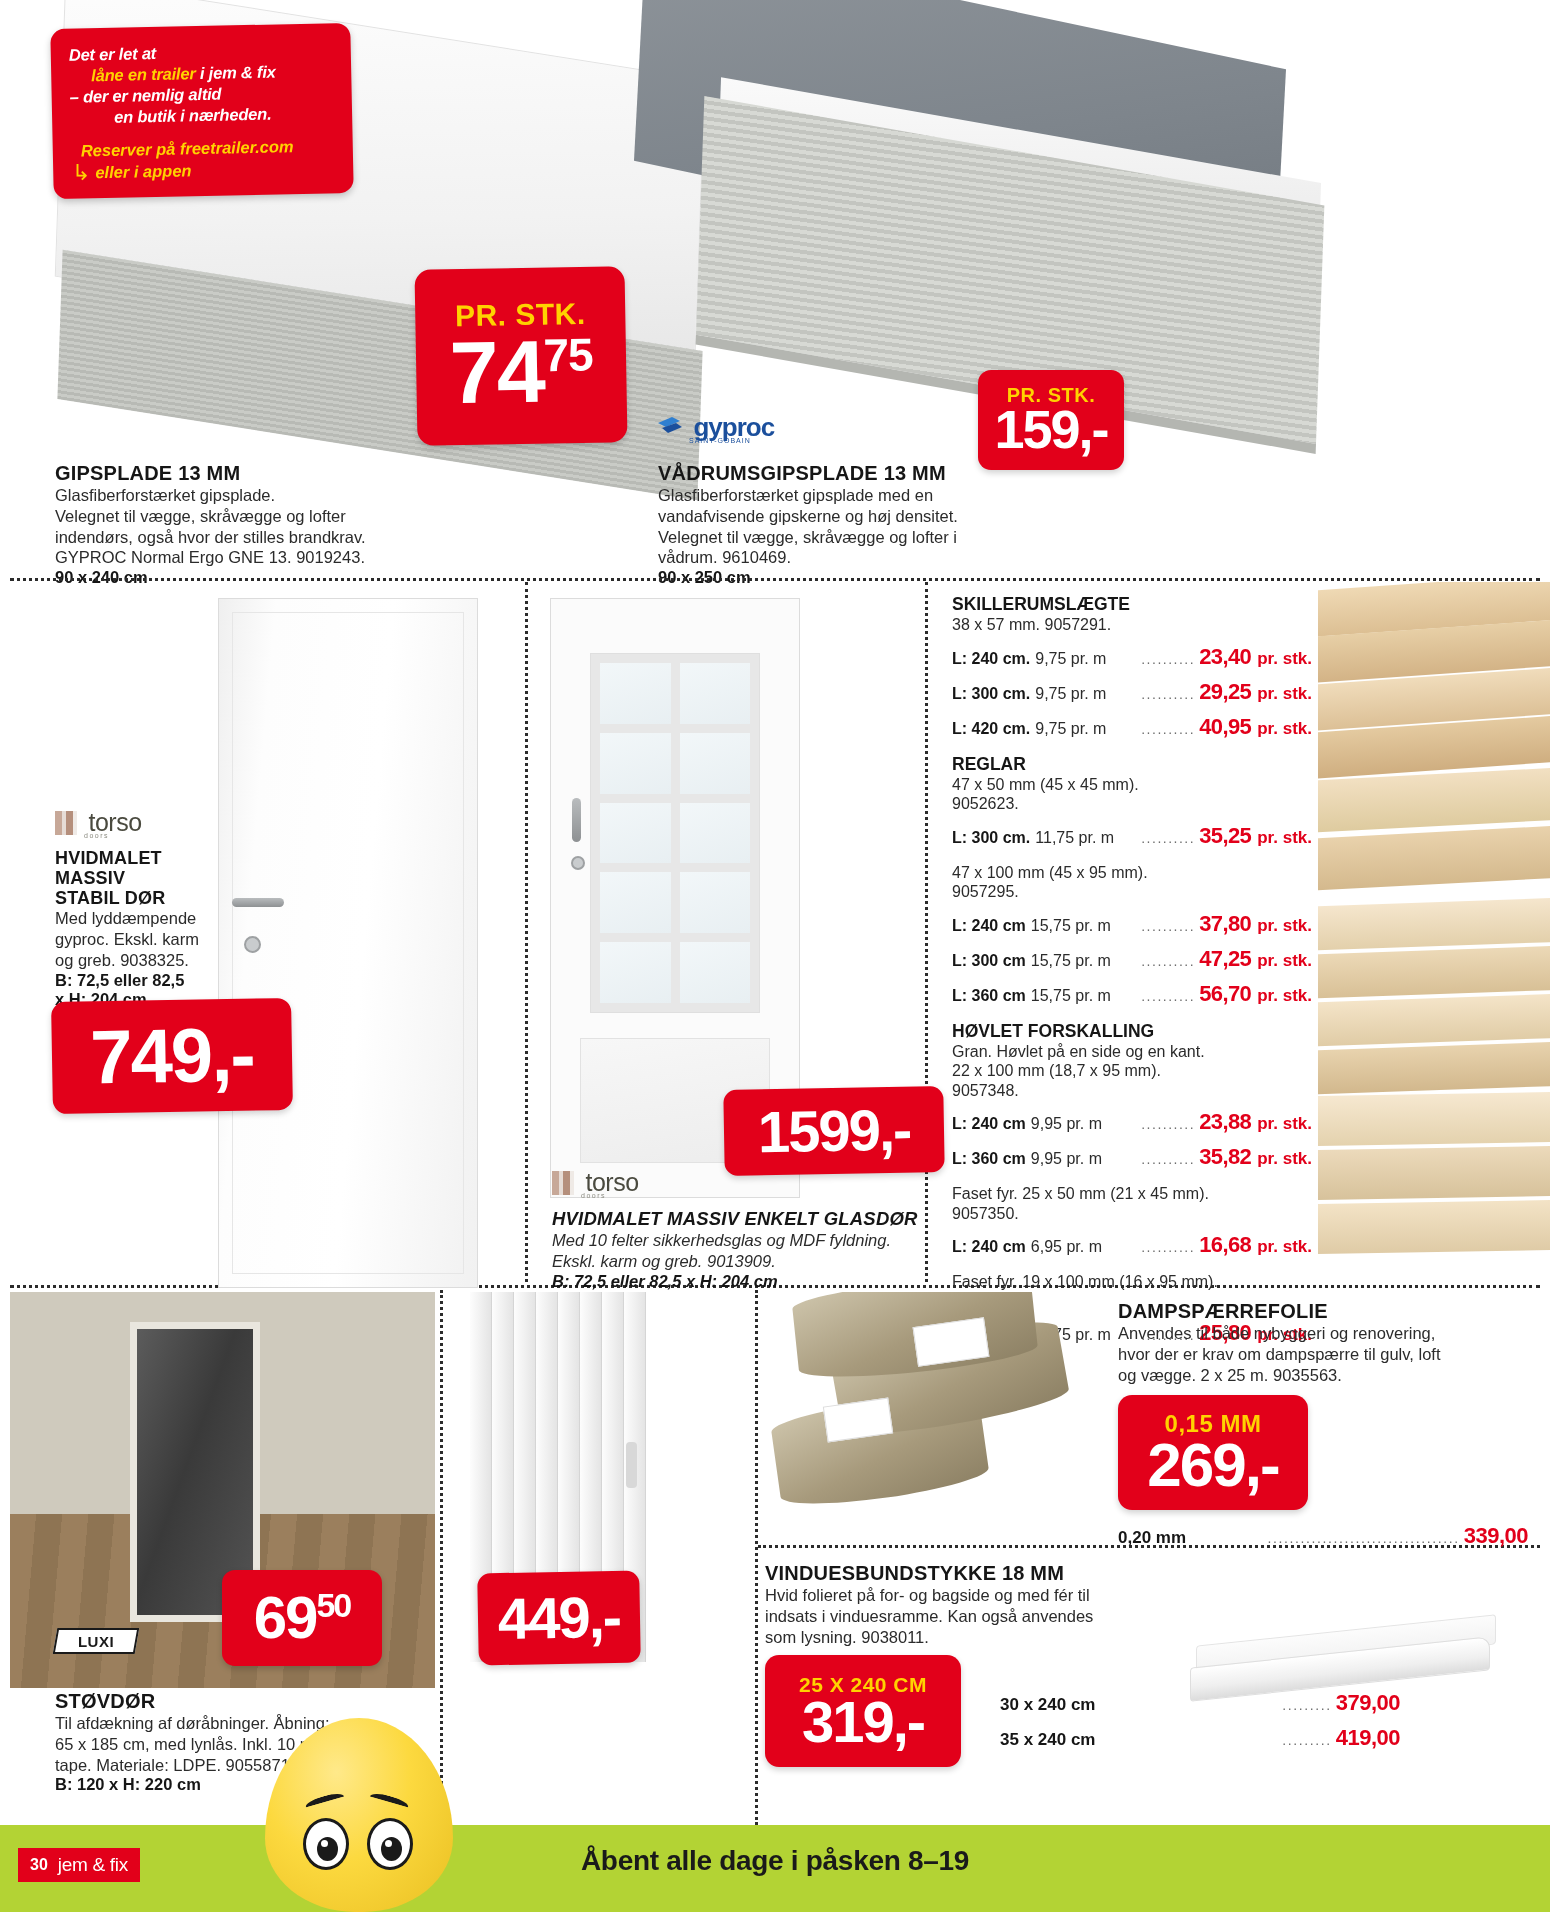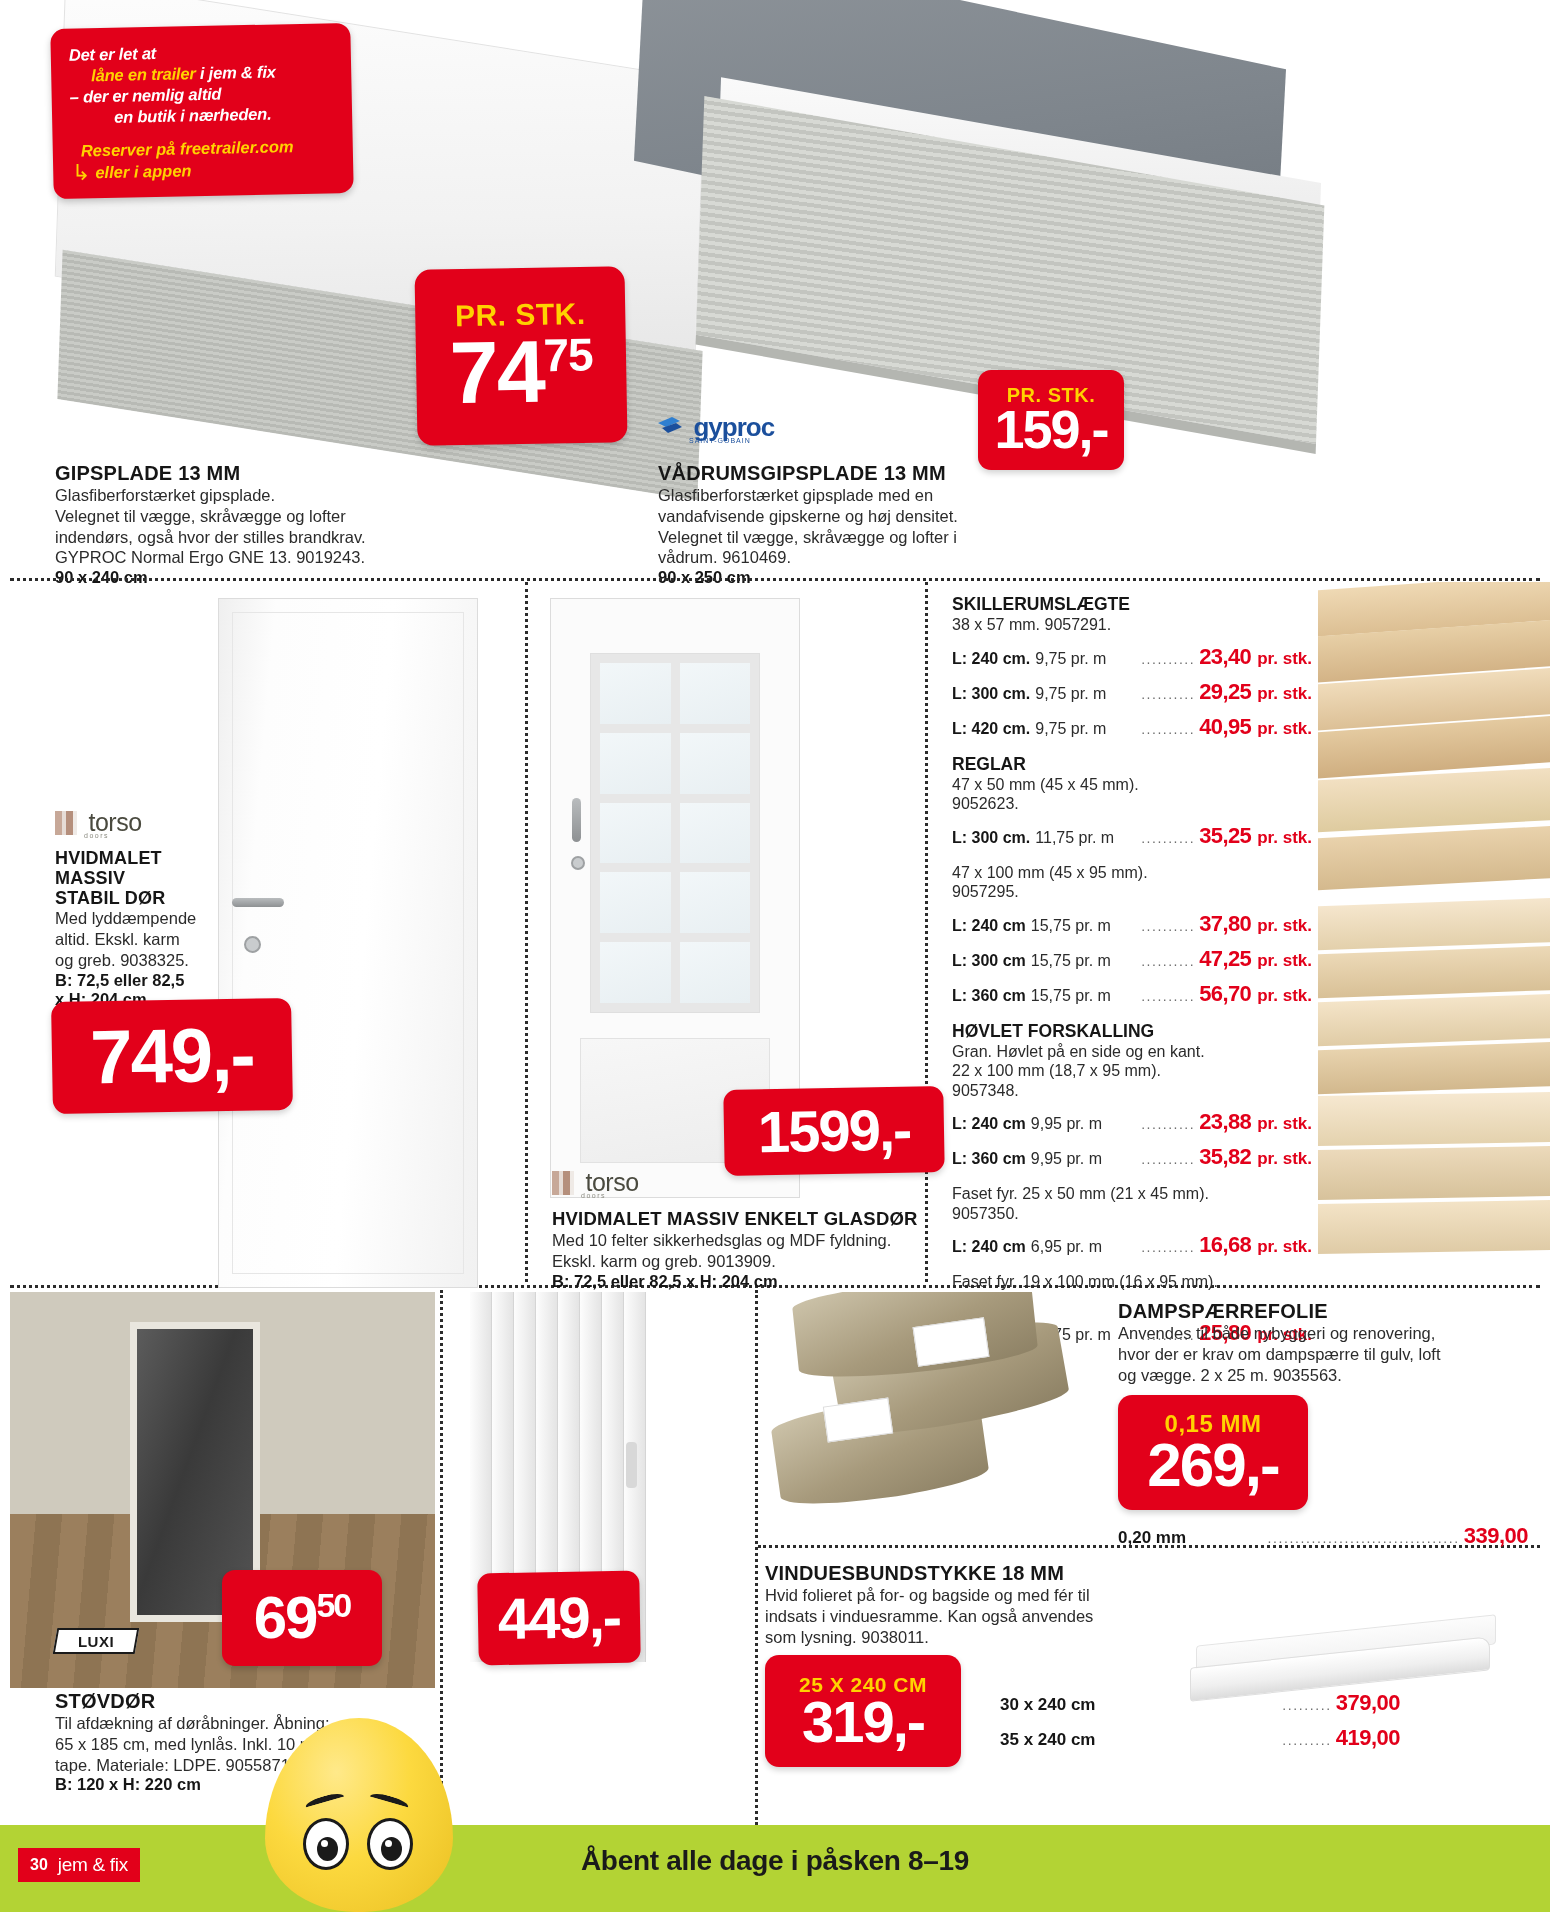--- a/index.html
+++ b/index.html
@@ -154,21 +154,21 @@
   .glass-pane { background:linear-gradient(160deg,#f2f7f9,#e8eff2); }
   .door2-bottom {
     position:absolute; left:30px; top:440px; width:190px; height:125px;
     background:linear-gradient(170deg,#f7f7f7,#ededed); border:1px solid #e2e2e2;
   }
   .door2-handle { position:absolute; left:22px; top:200px; width:9px; height:44px;
      background:linear-gradient(180deg,#b9bcbe,#8e9193); border-radius:5px;}
   .door2-lock { position:absolute; left:21px; top:258px; width:14px;height:14px;
      border-radius:50%; background:#c9ccce; border:2px solid #9ea1a3;}
   #torso2 { left:552px; top:1168px; width:160px; height:34px; }
-  #door2-text { left:552px; top:1208px; width:400px; }
+  #door2-text { left:552px; top:1208px; width:400px;font-style:italic; }
   #door2-text .ttl { font-size:18.5px; }
   #splash-1599 { left:724px; top:1088px; width:220px; height:86px; border-radius:13px; transform:rotate(-1deg);}
   #splash-1599 .big { font-size:58px; }
 
   
   #pricelist { left:952px; top:594px; width:360px; }
   .pl-head { font-weight:700; font-size:17.5px; margin-top:14px; color:#161616; }
   .pl-head:first-child { margin-top:0; }
   .pl-sub { font-size:16px; line-height:1.22; color:#2b2b2b; }
   .pl-row { display:flex; align-items:baseline; margin-top:9px; font-size:16px; white-space:nowrap; }
@@ -336,21 +336,21 @@
     <span class="torso-mark"></span>
     <span class="torso-word">torso</span>
     <span class="torso-sub">doors</span>
   </div>
 
   <div class="abs" id="door1-text">
     <div class="ttl">HVIDMALET</div>
     <div class="ttl">MASSIV</div>
     <div class="ttl">STABIL DØR</div>
     <div class="desc">Med lyddæmpende</div>
-    <div class="desc">altid. Ekskl. karm</div>
+    <div class="desc">gyproc. Ekskl. karm</div>
     <div class="desc">og greb. 9038325.</div>
     <div class="dim">B: 72,5 eller 82,5</div>
     <div class="dim">x H: 204 cm</div>
   </div>
 
   <div class="abs splash" id="splash-749">
     <div class="big">749,-</div>
   </div>
 
   <div class="abs" id="door2-img">

